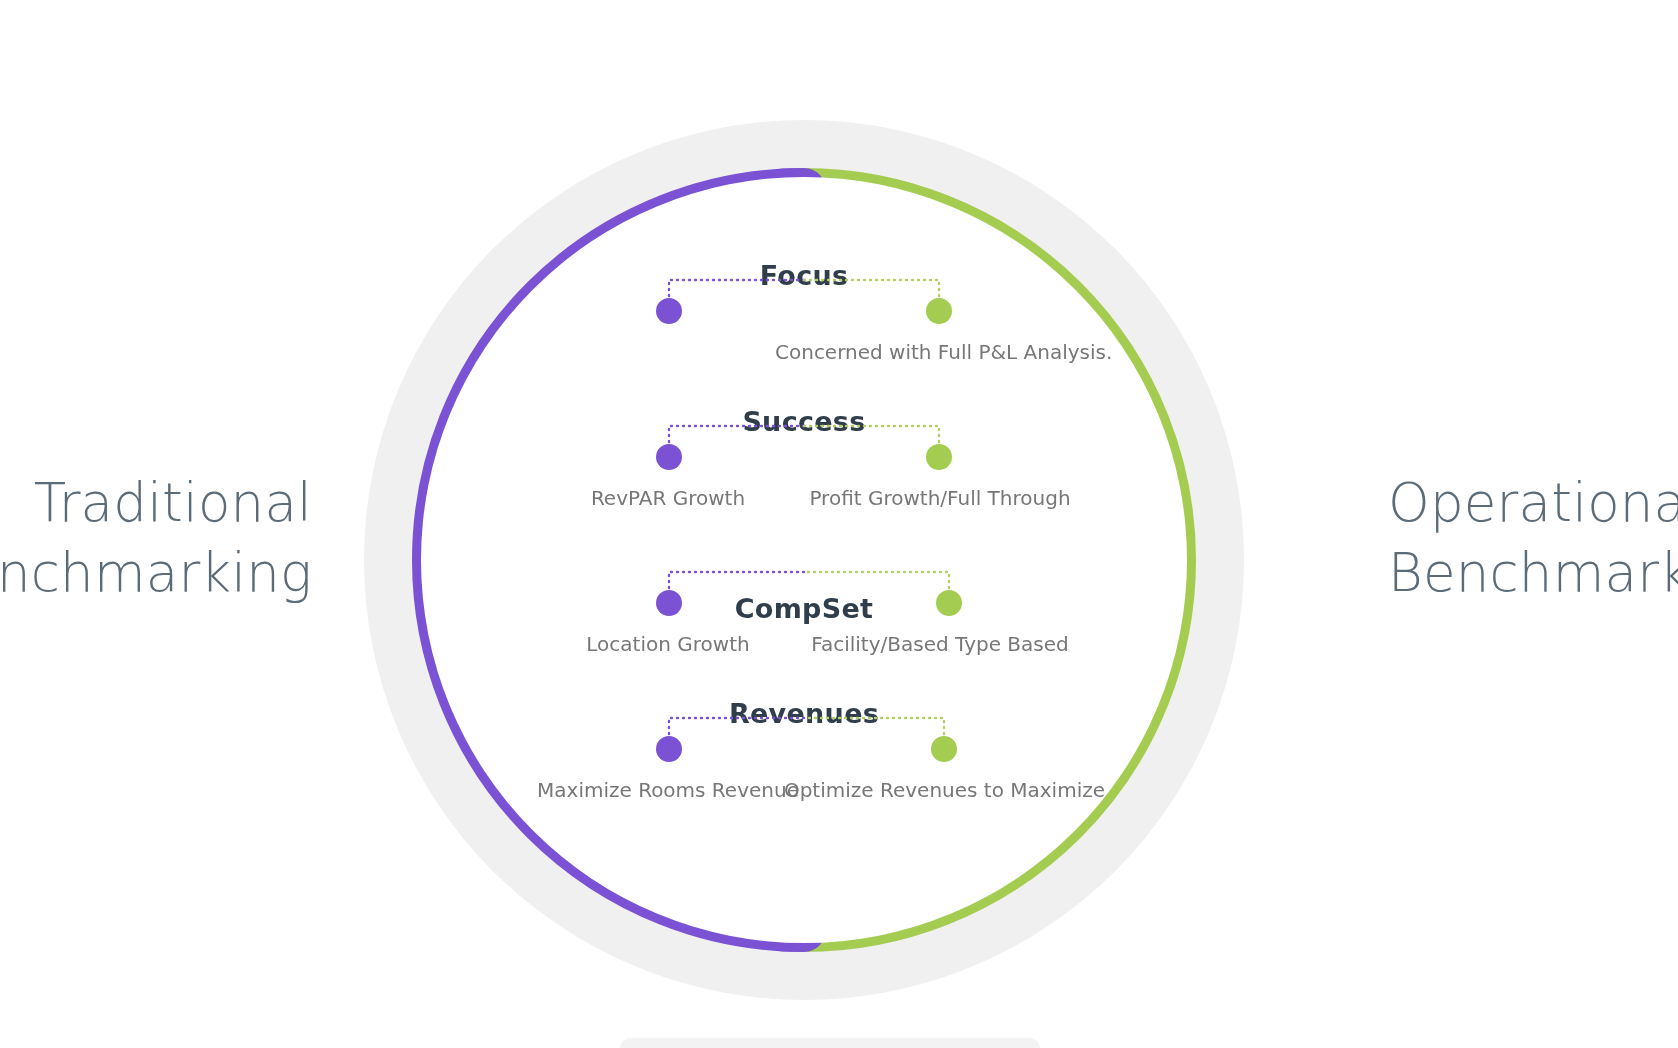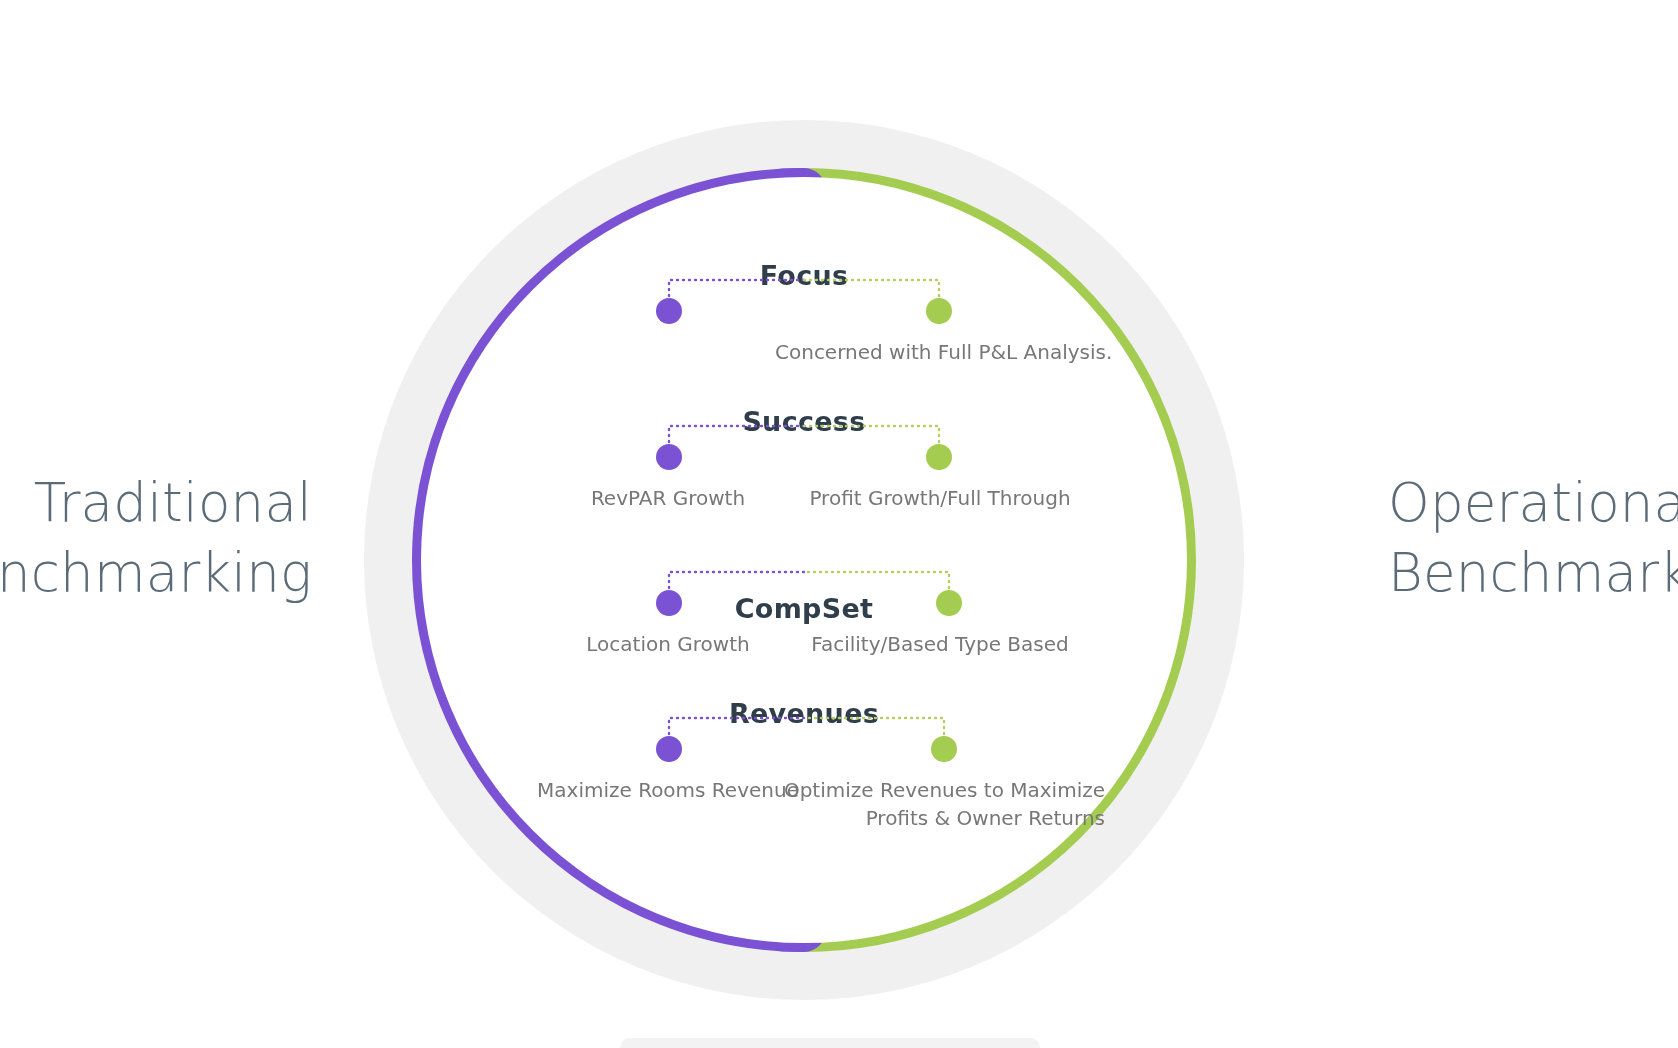--- a/index.html
+++ b/index.html
@@ -228,19 +228,18 @@
     </svg>
 
     <div class="dot left" style="top:38px; left:292px;"></div>
     <div class="dot right" style="top:38px; left:567px;"></div>
 
     <div class="desc left" style="top:78px;">
       <span class="ln">Maximize Rooms Revenue</span>
     </div>
     <div class="desc right" style="top:78px;text-align:right;">
       <span class="ln">Optimize Revenues to Maximize</span>
-      <span class="ln">Profits &amp; Owner Returns</span>
     </div>
   </div>
 
 </div>
 
 <div id="bottom-strip"></div>
 
 </body></html>

